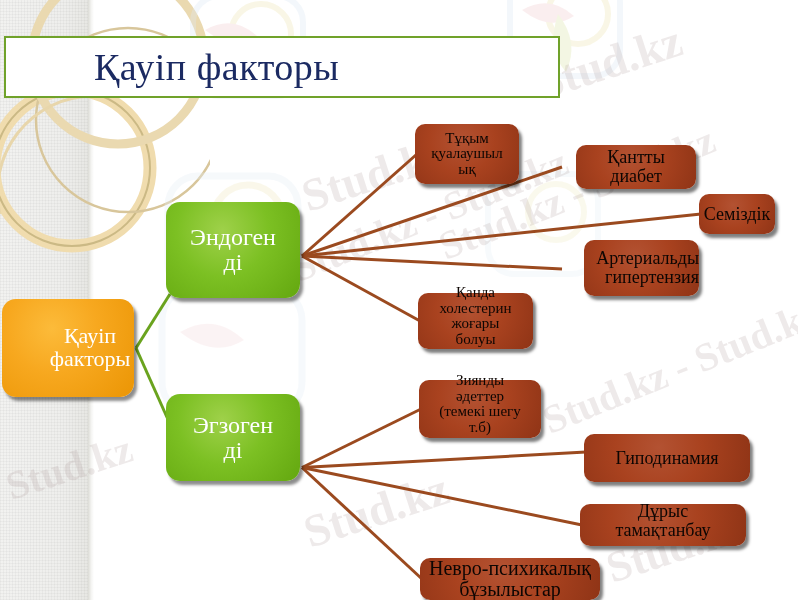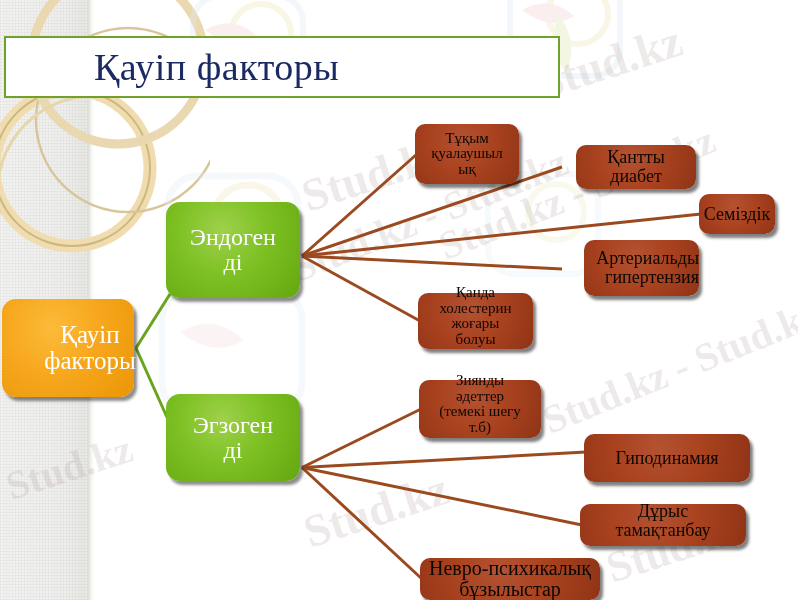--- a/index.html
+++ b/index.html
@@ -182,21 +182,21 @@
         <line x1="302" y1="256" x2="420" y2="321" stroke="#9b4a1f" stroke-width="3"></line>
         <line x1="302" y1="467.5" x2="421" y2="409" stroke="#9b4a1f" stroke-width="3"></line>
         <line x1="302" y1="467.5" x2="586" y2="452" stroke="#9b4a1f" stroke-width="3"></line>
         <line x1="302" y1="467.5" x2="582" y2="525" stroke="#9b4a1f" stroke-width="3"></line>
         <line x1="302" y1="467.5" x2="422" y2="579" stroke="#9b4a1f" stroke-width="3"></line>
       </g>
   </svg>
 
   <div id="nodes">
       <div class="node node-root" style="left: 2px; top: 299px; width: 132px; height: 98px;">
-        <span class="lbl" style="font-size: 25px; white-space: pre-line; margin-left: 44px;">Қауіп
+        <span class="lbl" style="font-size: 22px; white-space: pre-line; margin-left: 44px;">Қауіп
 факторы</span>
       </div>
       <div class="node node-green" style="left: 166px; top: 202px; width: 134px; height: 96px;">
         <span class="lbl" style="font-size: 24px; white-space: pre-line;">Эндоген
 ді</span>
       </div>
       <div class="node node-brown" style="left: 415px; top: 124px; width: 104px; height: 60px;">
         <span class="lbl" style="font-size: 15px; white-space: pre-line;">Тұқым
 қуалаушыл
 ық</span>

